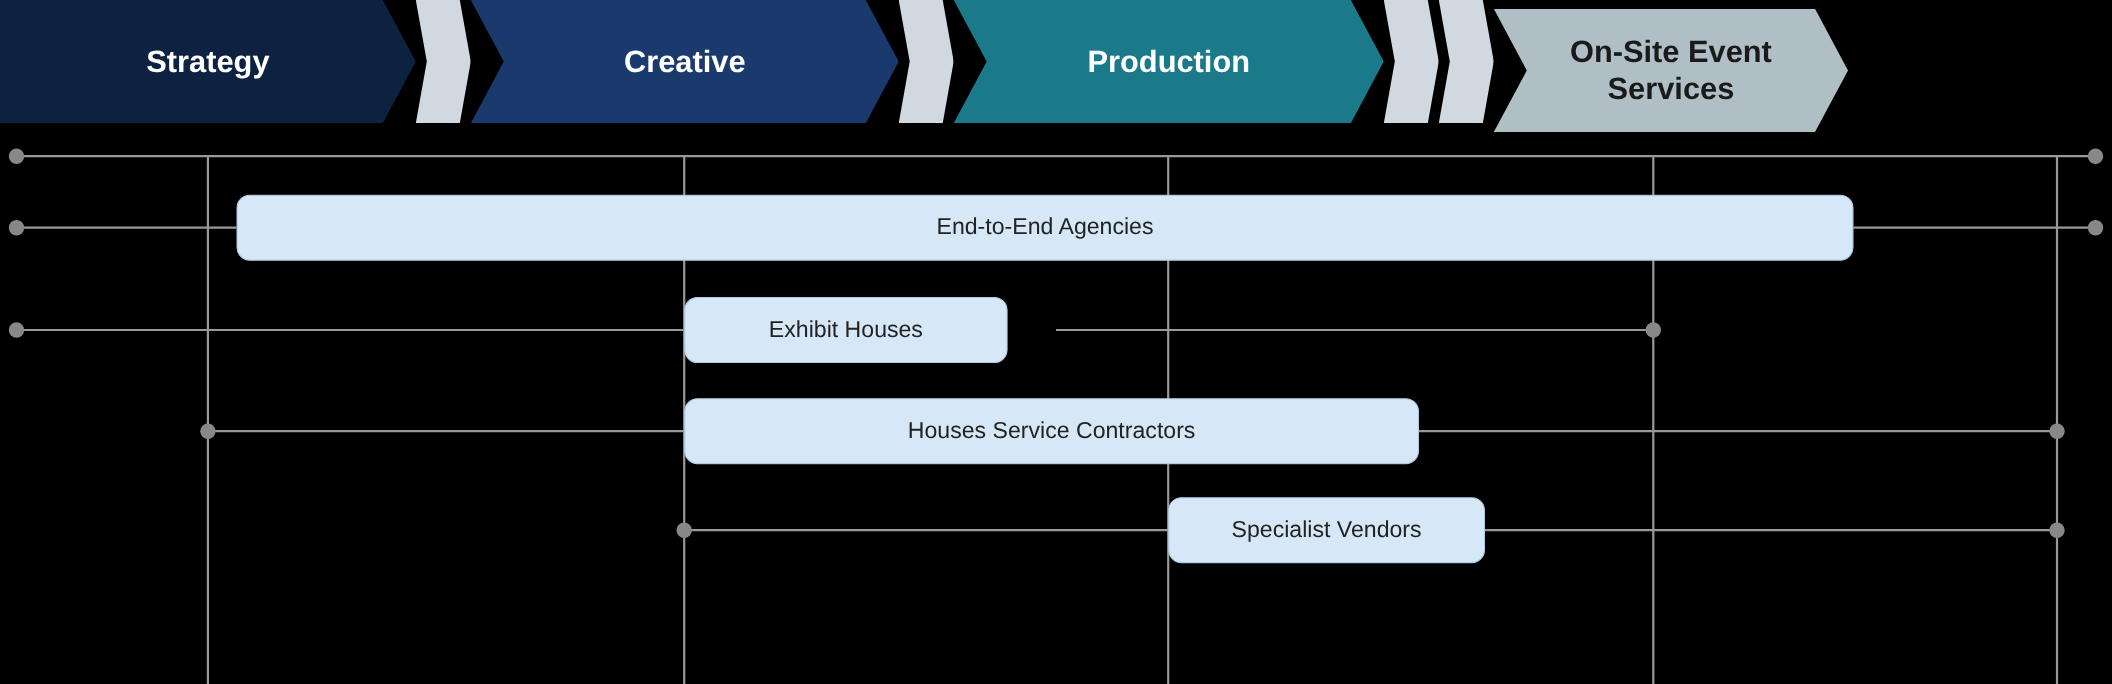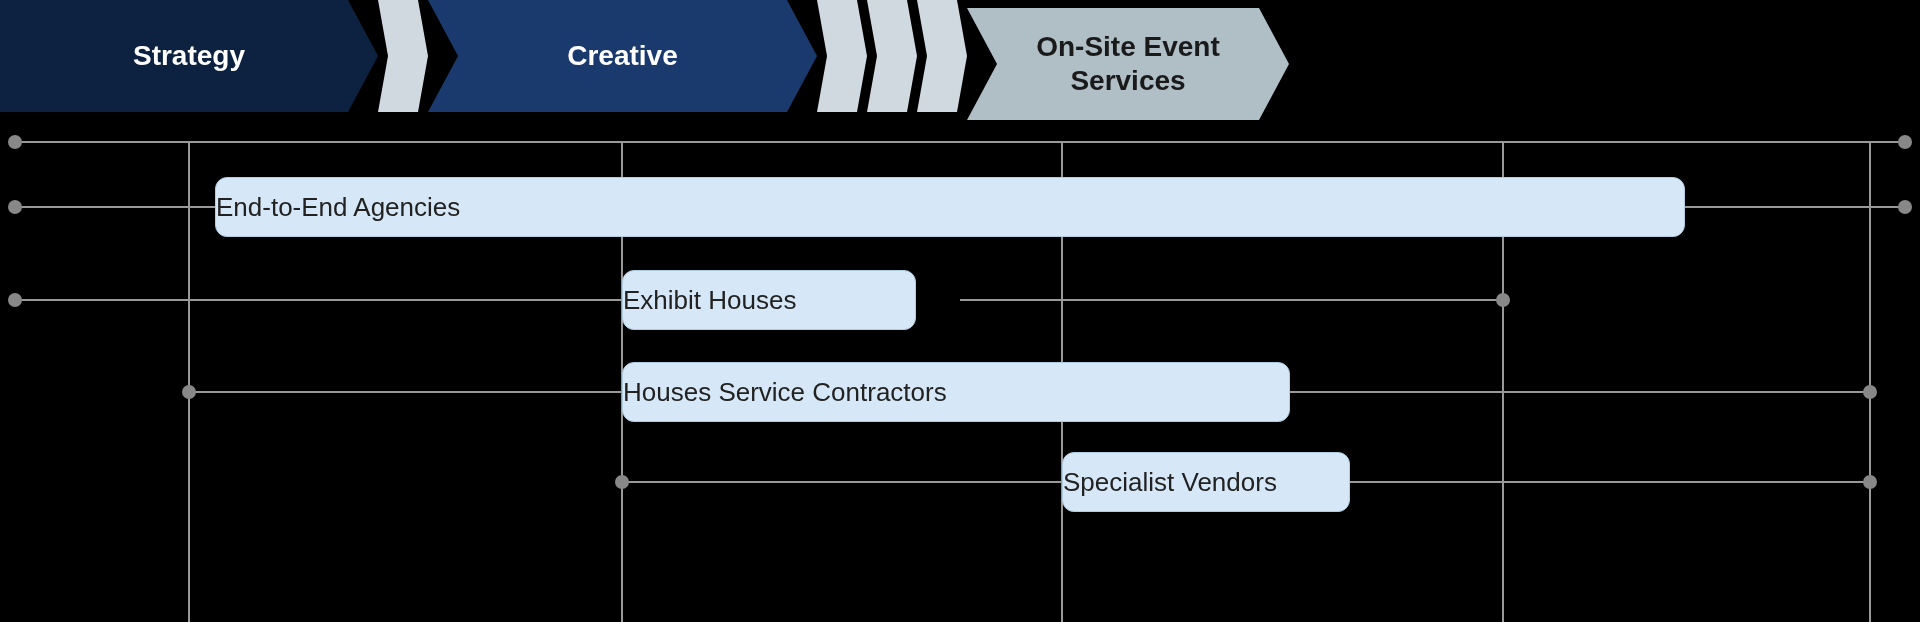--- a/index.html
+++ b/index.html
@@ -105,22 +105,22 @@
     }
 
     
     .service-box {
       position: absolute;
       background: #d6e8f7;
       border-radius: 12px;
       border: 1.5px solid #b0cce0;
       display: flex;
       align-items: center;
-      justify-content: flex-start;
-      font-size: 26px;
+      justify-content: center;
+      font-size: 21px;
       color: #222;
       text-align: center;
     }
   </style>
 </head>
 <body>
 
 <div class="main-container">
 
   <div class="arrows-row">
@@ -138,20 +138,25 @@
     <div class="arrow-item arrow-creative">
       <div class="arrow-shape">
         <span>Creative</span>
       </div>
     </div>
 
     <div class="arrow-connector">
       <div class="arrow-connector-shape"></div>
     </div>
 
+    <div class="arrow-item arrow-production">
+      <div class="arrow-shape">
+        <span>Production</span>
+      </div>
+    </div>
 
     <div class="arrow-connector">
       <div class="arrow-connector-shape"></div>
     </div>
 
 
     <div class="arrow-connector">
       <div class="arrow-connector-shape"></div>
     </div>
 

